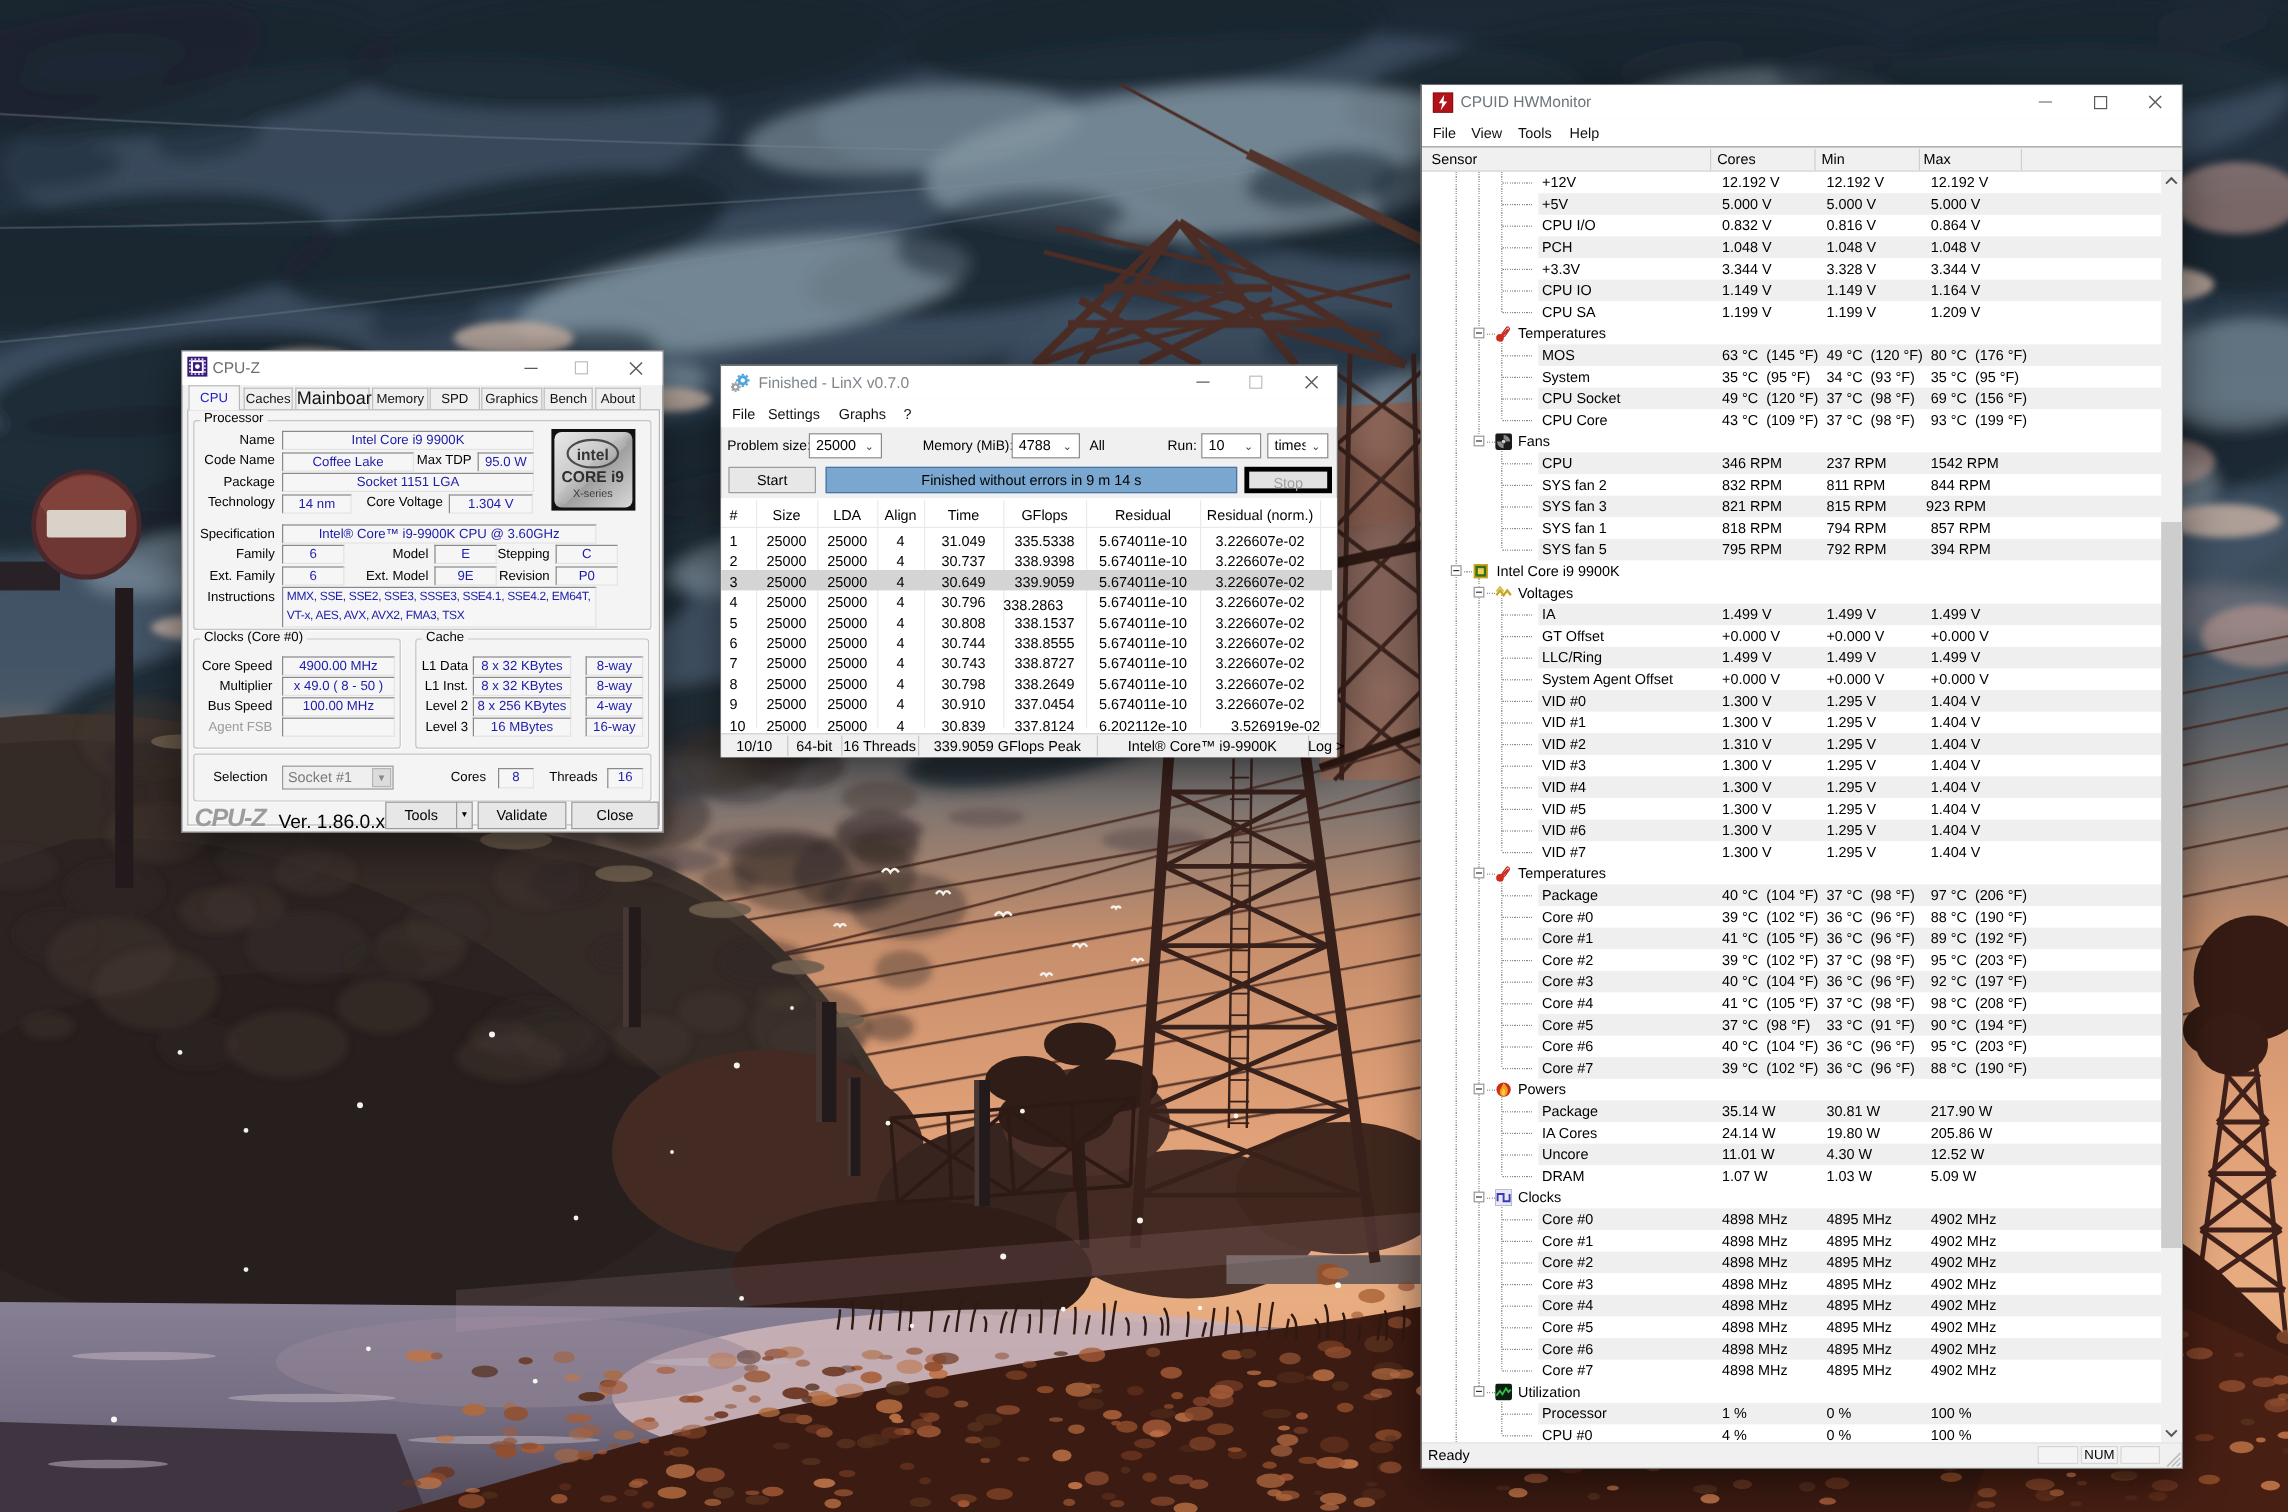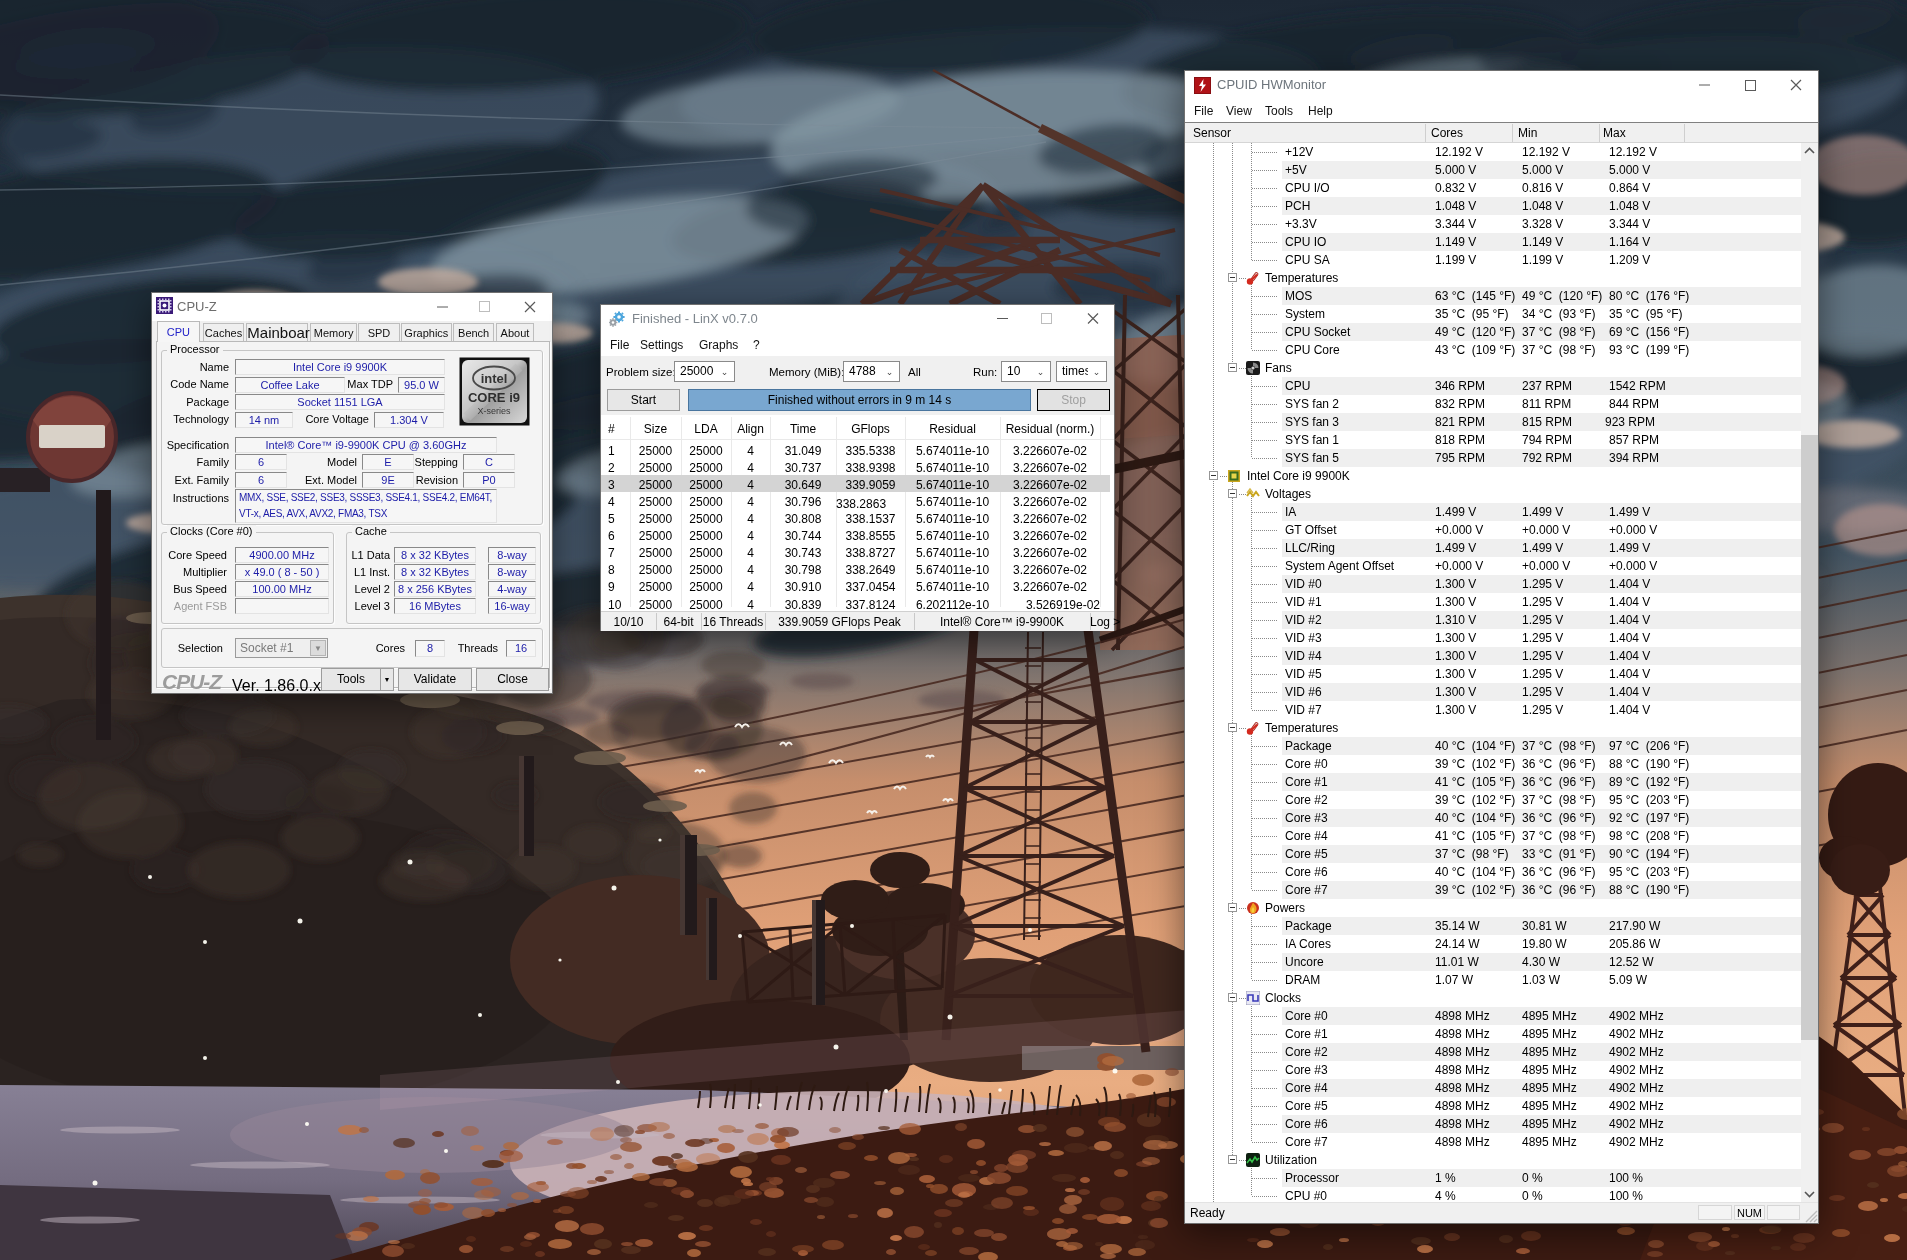--- a/index.html
+++ b/index.html
@@ -999,21 +999,21 @@
 <div class="lbl" style="left:5px;top:61px;font-size:11.5px">Problem size:</div>
 <div class="combo" style="left:73px;top:56px;width:61px;height:21px;line-height:19px;padding-left:5px">25000<span class="carr" style="line-height:19px;font-size:9px">⌄</span></div>
 <div class="lbl" style="left:168px;top:61px;font-size:11.5px">Memory (MiB):</div>
 <div class="combo" style="left:242px;top:56px;width:57px;height:21px;line-height:19px;padding-left:5px">4788<span class="carr" style="line-height:19px;font-size:9px">⌄</span></div>
 <div class="lbl" style="left:307px;top:61px;font-size:11.5px">All</div>
 <div class="lbl" style="left:372px;top:61px;font-size:11.5px">Run:</div>
 <div class="combo" style="left:400px;top:56px;width:50px;height:21px;line-height:19px;padding-left:5px">10<span class="carr" style="line-height:19px;font-size:9px">⌄</span></div>
 <div class="combo" style="left:455px;top:56px;width:51px;height:21px;line-height:19px;padding-left:5px">times<span class="carr" style="line-height:19px;font-size:9px">⌄</span></div>
 <div class="btn" style="left:6px;top:84px;width:73px;height:22px;line-height:20px">Start</div>
 <div class="abs" style="left:87px;top:84px;width:343px;height:22px;background:#79a7d0;border:1px solid #49759e;text-align:center;line-height:20px;font-size:12px">Finished without errors in 9 m 14 s</div>
-<div class="abs" style="left:436px;top:84px;width:73px;height:22px;background:#e2e2e2;border:1px solid #000000;text-align:center;line-height:20px;font-size:12px;color:#9f9f9f">Stop</div>
+<div class="abs" style="left:436px;top:84px;width:73px;height:22px;background:#e2e2e2;border:4px solid #000000;text-align:center;line-height:20px;font-size:12px;color:#9f9f9f">Stop</div>
 <div class="abs" style="left:0px;top:110px;width:513px;height:196px;background:#fff"></div>
 <div class="vline" style="left:29px;top:112px;height:190px;background:#e9e9e9"></div>
 <div class="vline" style="left:80px;top:112px;height:190px;background:#e9e9e9"></div>
 <div class="vline" style="left:130px;top:112px;height:190px;background:#e9e9e9"></div>
 <div class="vline" style="left:169px;top:112px;height:190px;background:#e9e9e9"></div>
 <div class="vline" style="left:235px;top:112px;height:190px;background:#e9e9e9"></div>
 <div class="vline" style="left:304px;top:112px;height:190px;background:#e9e9e9"></div>
 <div class="vline" style="left:399px;top:112px;height:190px;background:#e9e9e9"></div>
 <div class="vline" style="left:499px;top:112px;height:190px;background:#e9e9e9"></div>
 <div class="rowtxt" style="left:7px;top:117px">#</div>

